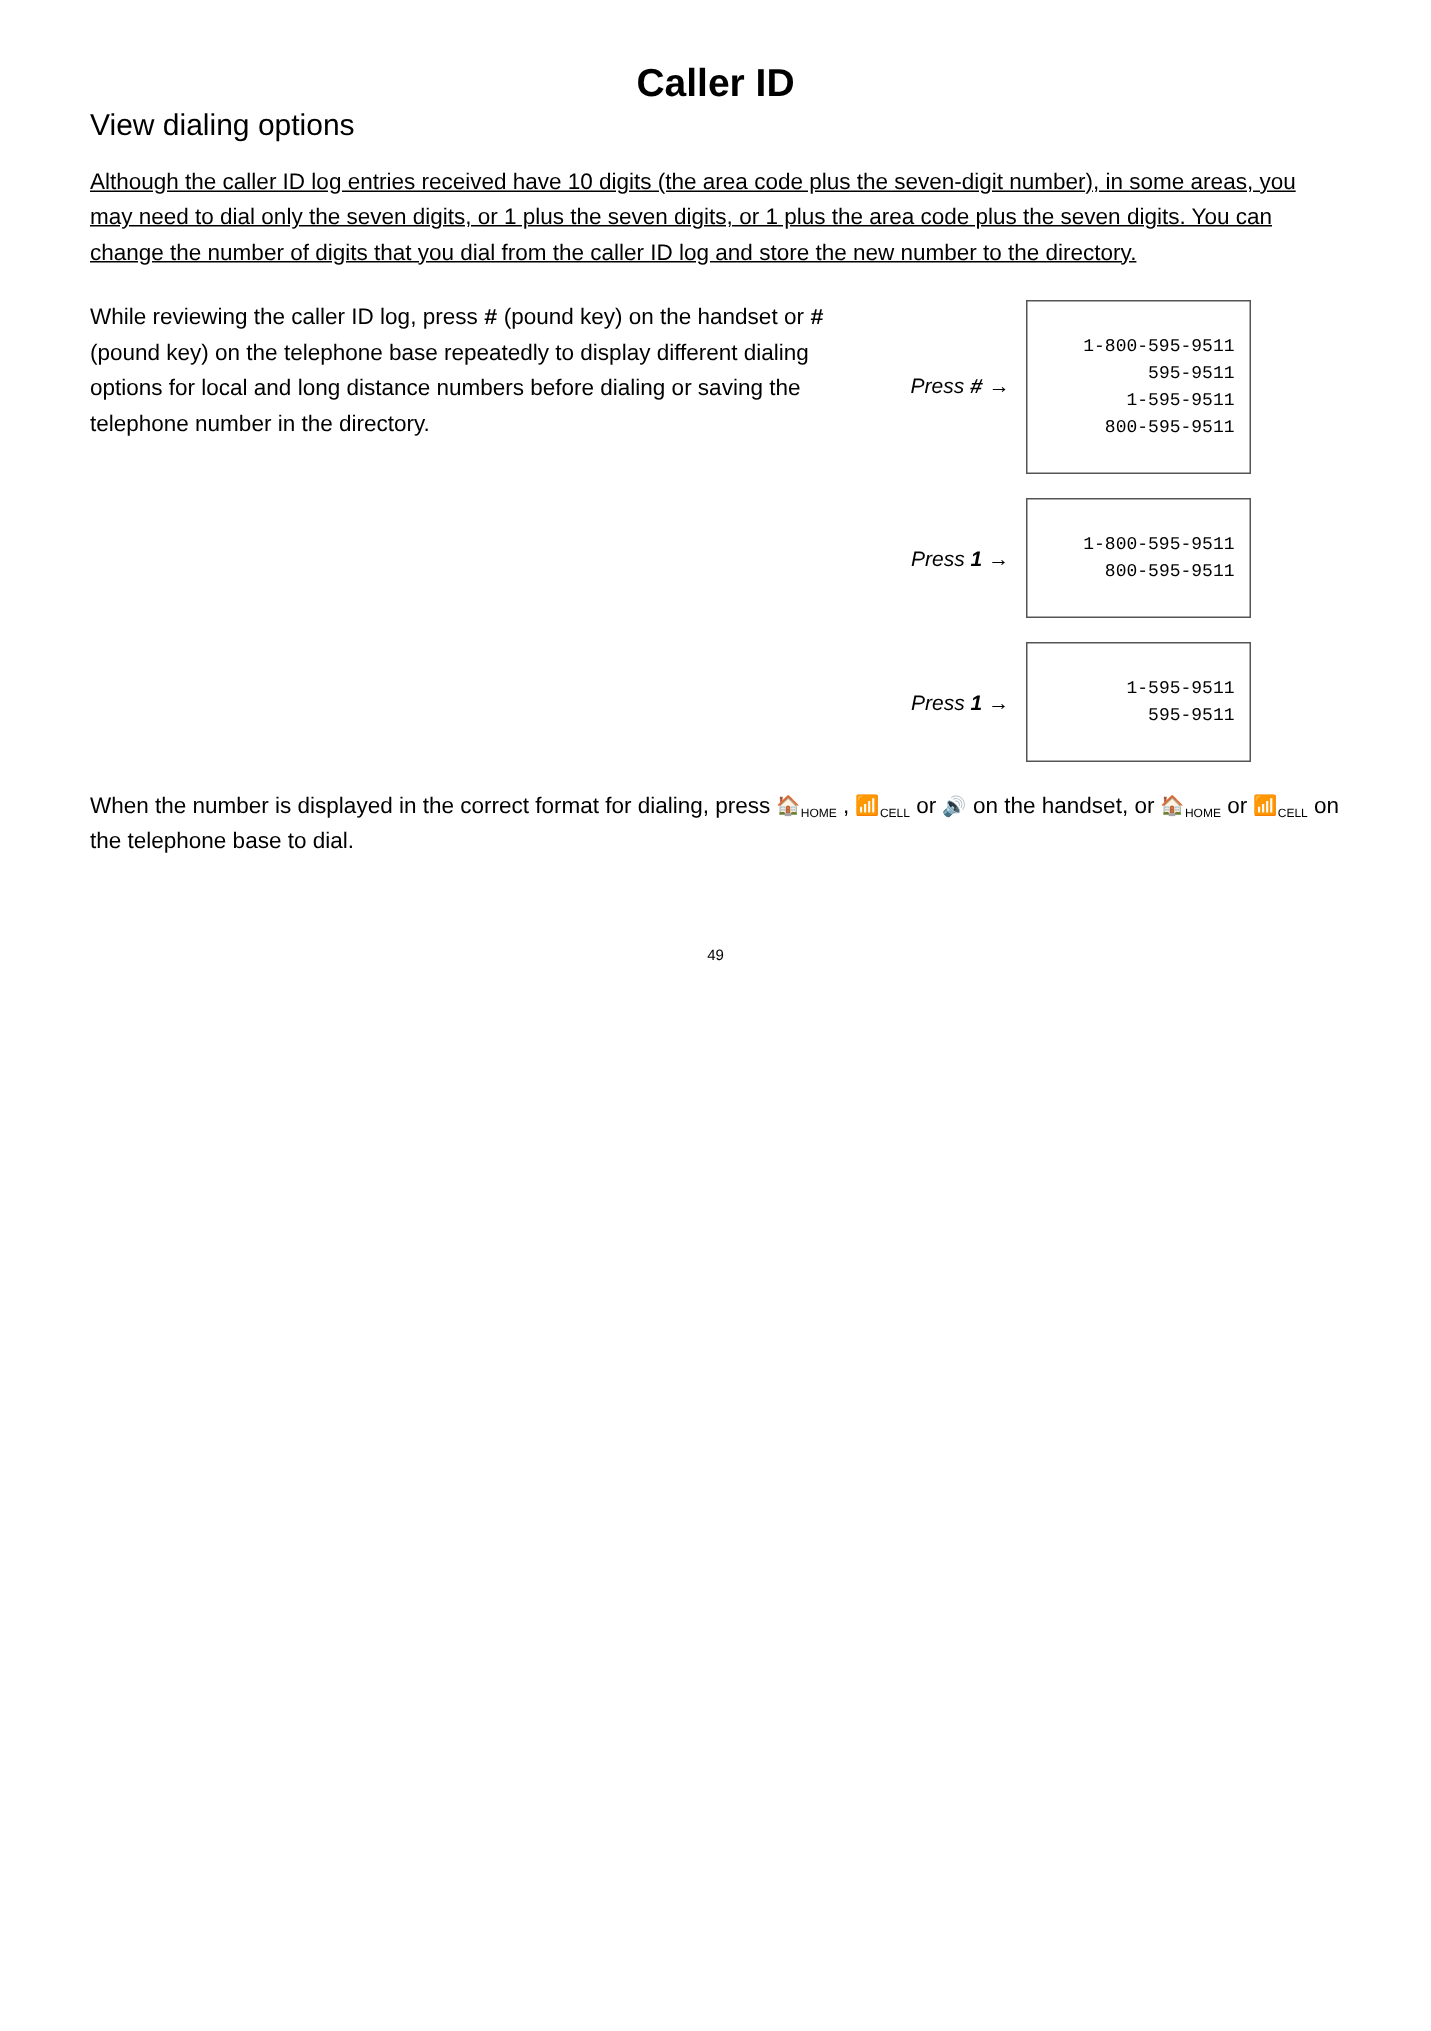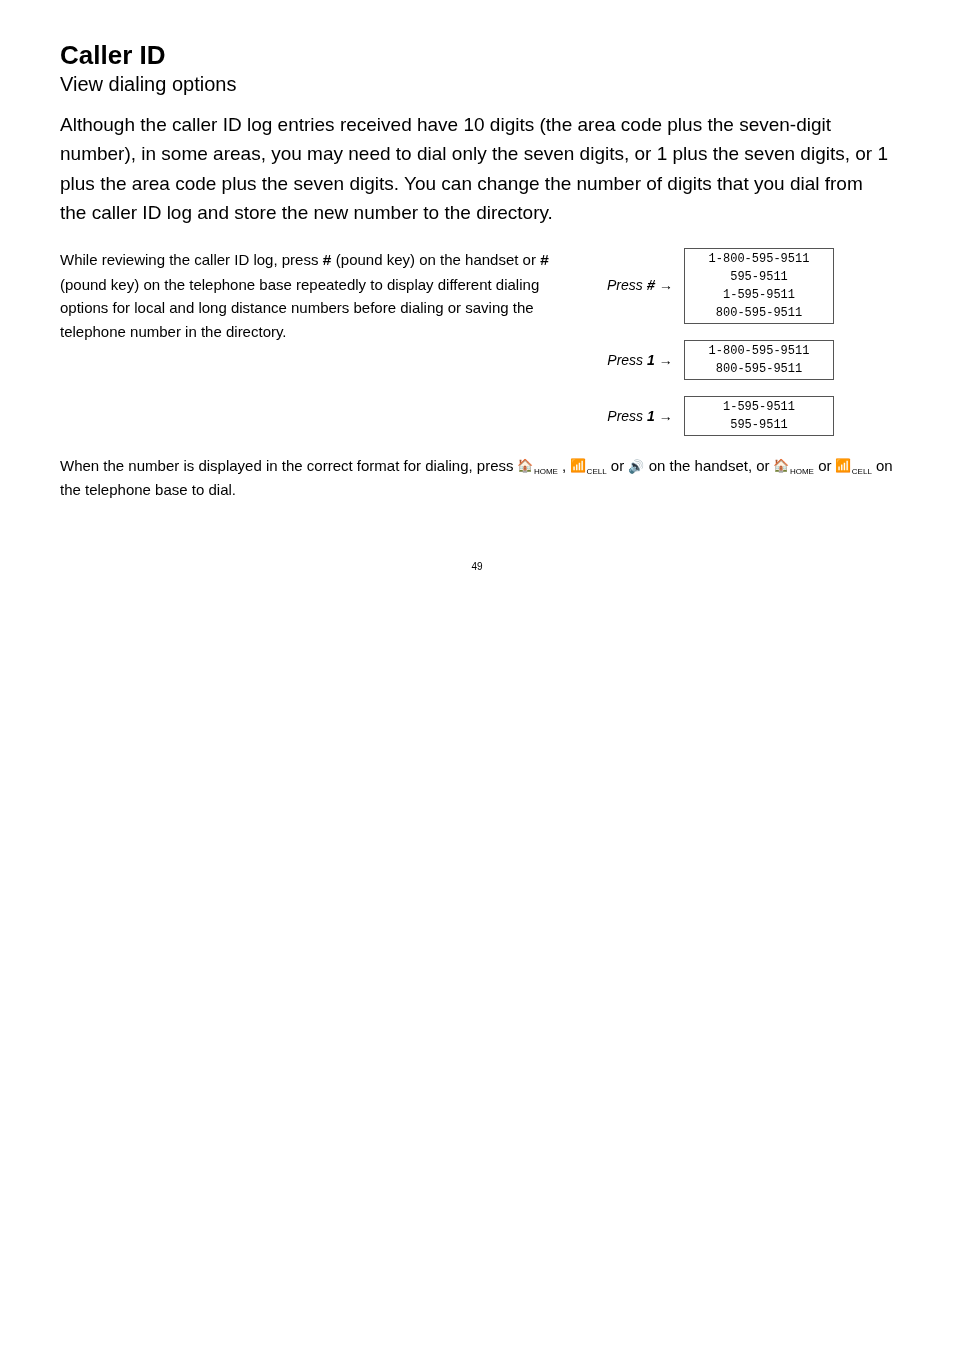--- a/index.html
+++ b/index.html
@@ -9,30 +9,32 @@
       font-size: 15px;
       color: #000000;
       width: 954px;
       min-height: 1354px;
       padding: 40px 60px 40px 60px;
     }
     h1.page-title {
       font-size: 26px;
       font-weight: bold;
       margin-bottom: 2px;
+      text-align: center;
     }
     h2.section-title {
       font-size: 20px;
       font-weight: normal;
       margin-bottom: 14px;
     }
     .intro-paragraph {
-      font-size: 19px;
+      font-size: 15px;
       line-height: 1.55;
       margin-bottom: 20px;
+      text-decoration: underline;
     }
     .content-area {
       display: flex;
       align-items: flex-start;
       gap: 36px;
       margin-bottom: 18px;
     }
     .left-text {
       flex: 1;
       font-size: 15px;
@@ -64,23 +66,23 @@
     .press-label .key {
       font-family: 'Courier New', monospace;
       font-weight: bold;
     }
     .phone-display {
       border: 1px solid #555;
       background: #fff;
       font-family: 'Courier New', monospace;
       font-size: 12px;
       line-height: 1.5;
-      padding: 1px 10px;
+      padding: 21px 10px;
       min-width: 150px;
-      text-align: center;
+      text-align: right;
     }
     .phone-display .line {
       display: block;
       white-space: nowrap;
     }
     .bottom-text {
       font-size: 15px;
       line-height: 1.55;
       margin-top: 10px;
     }

